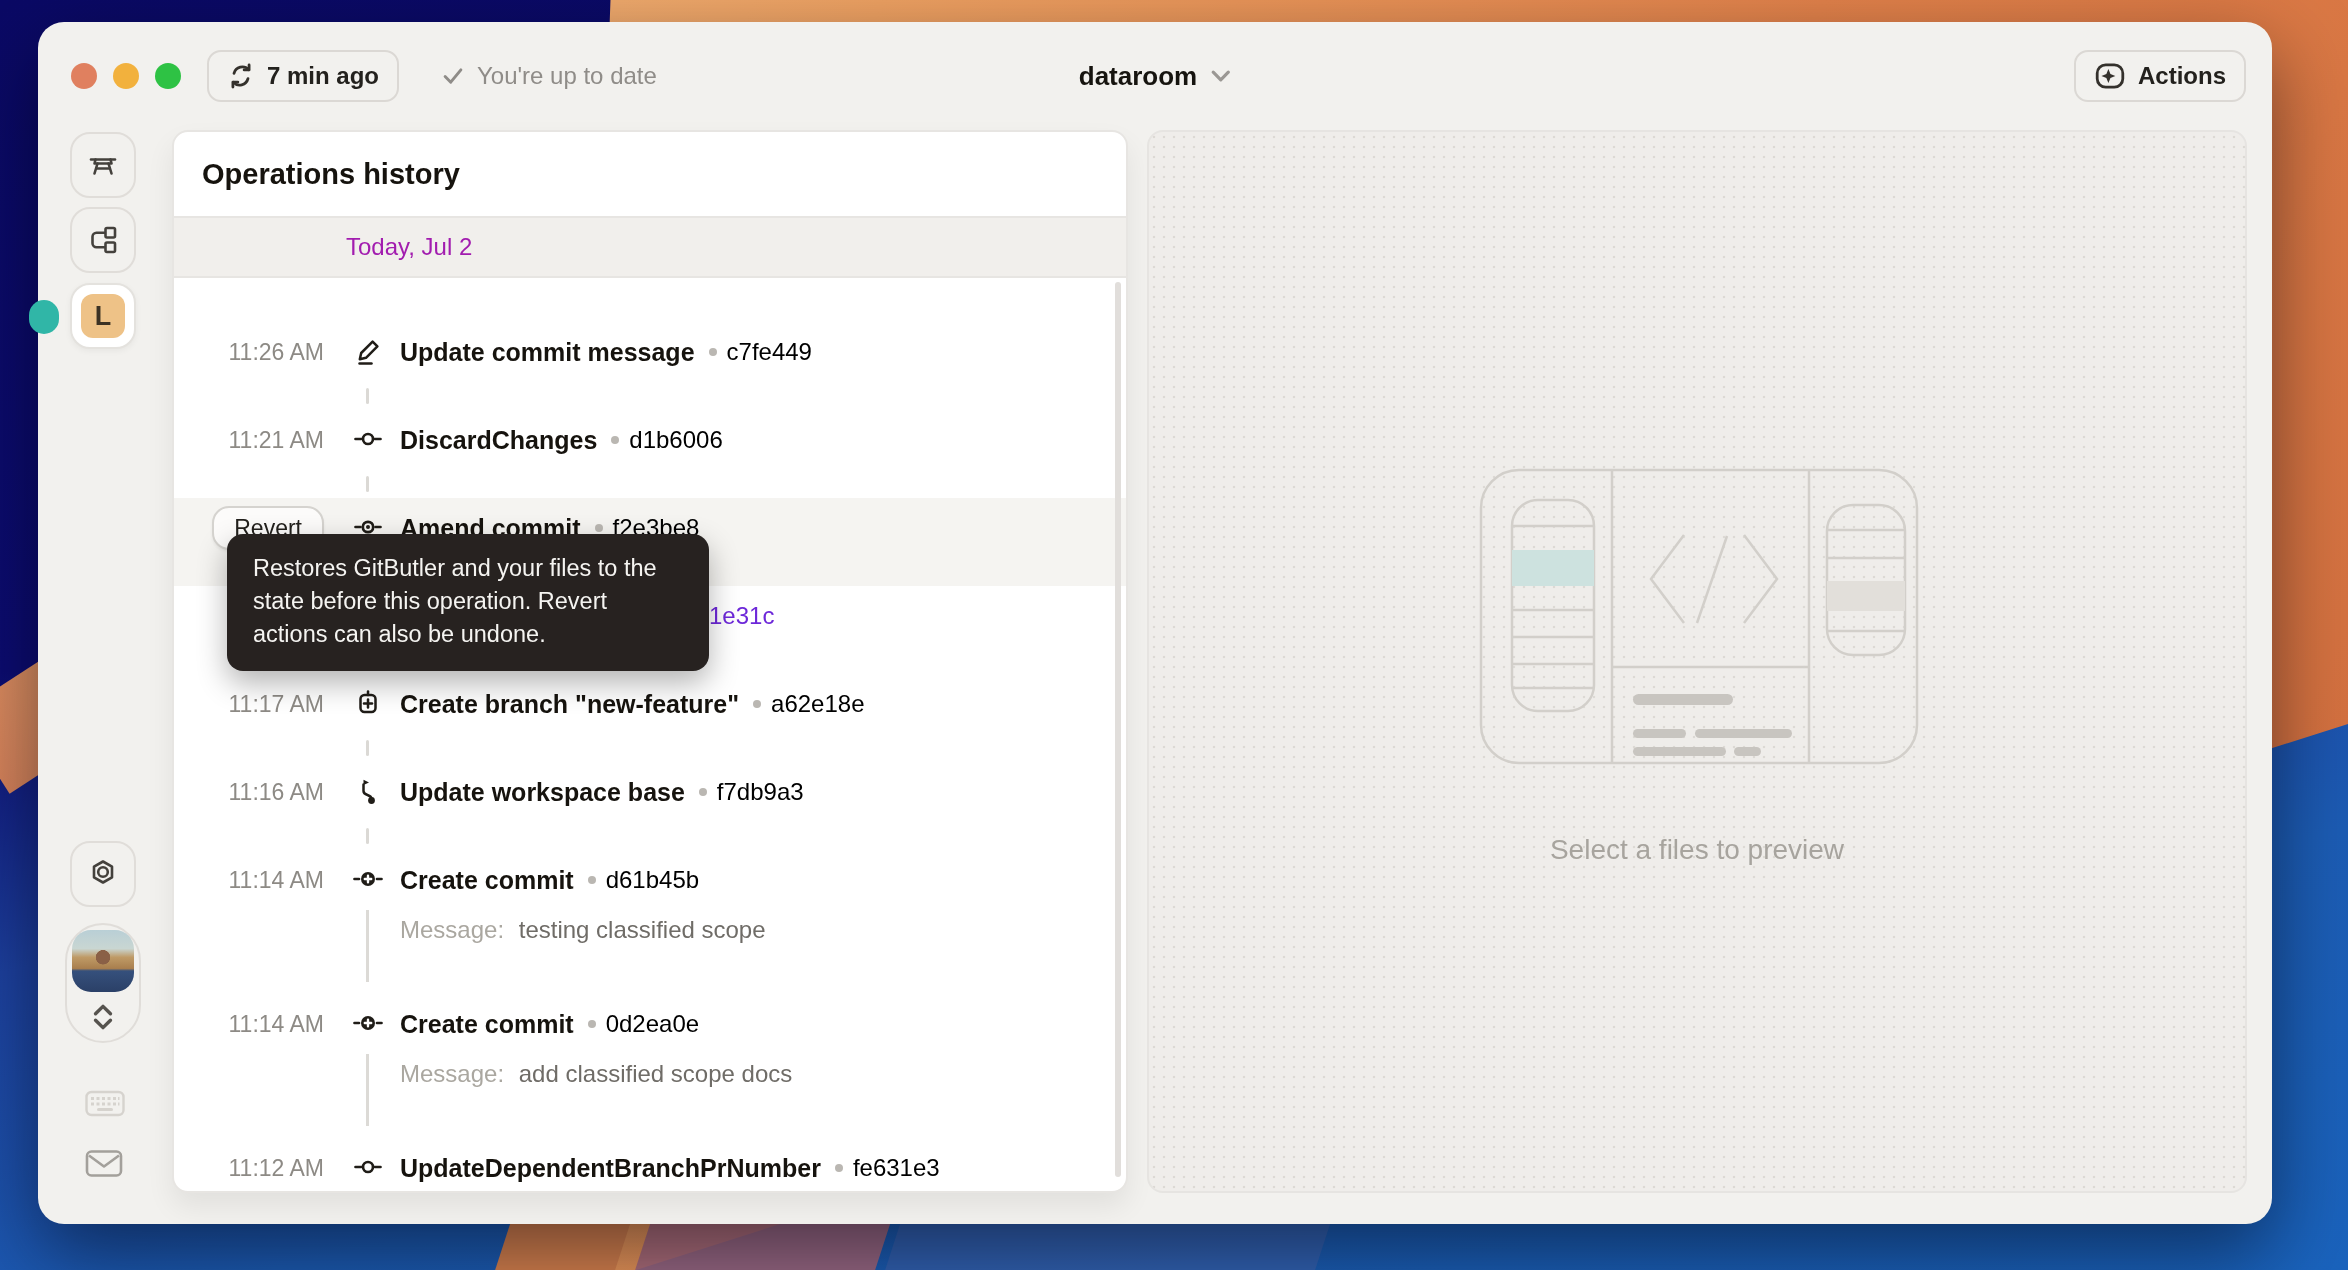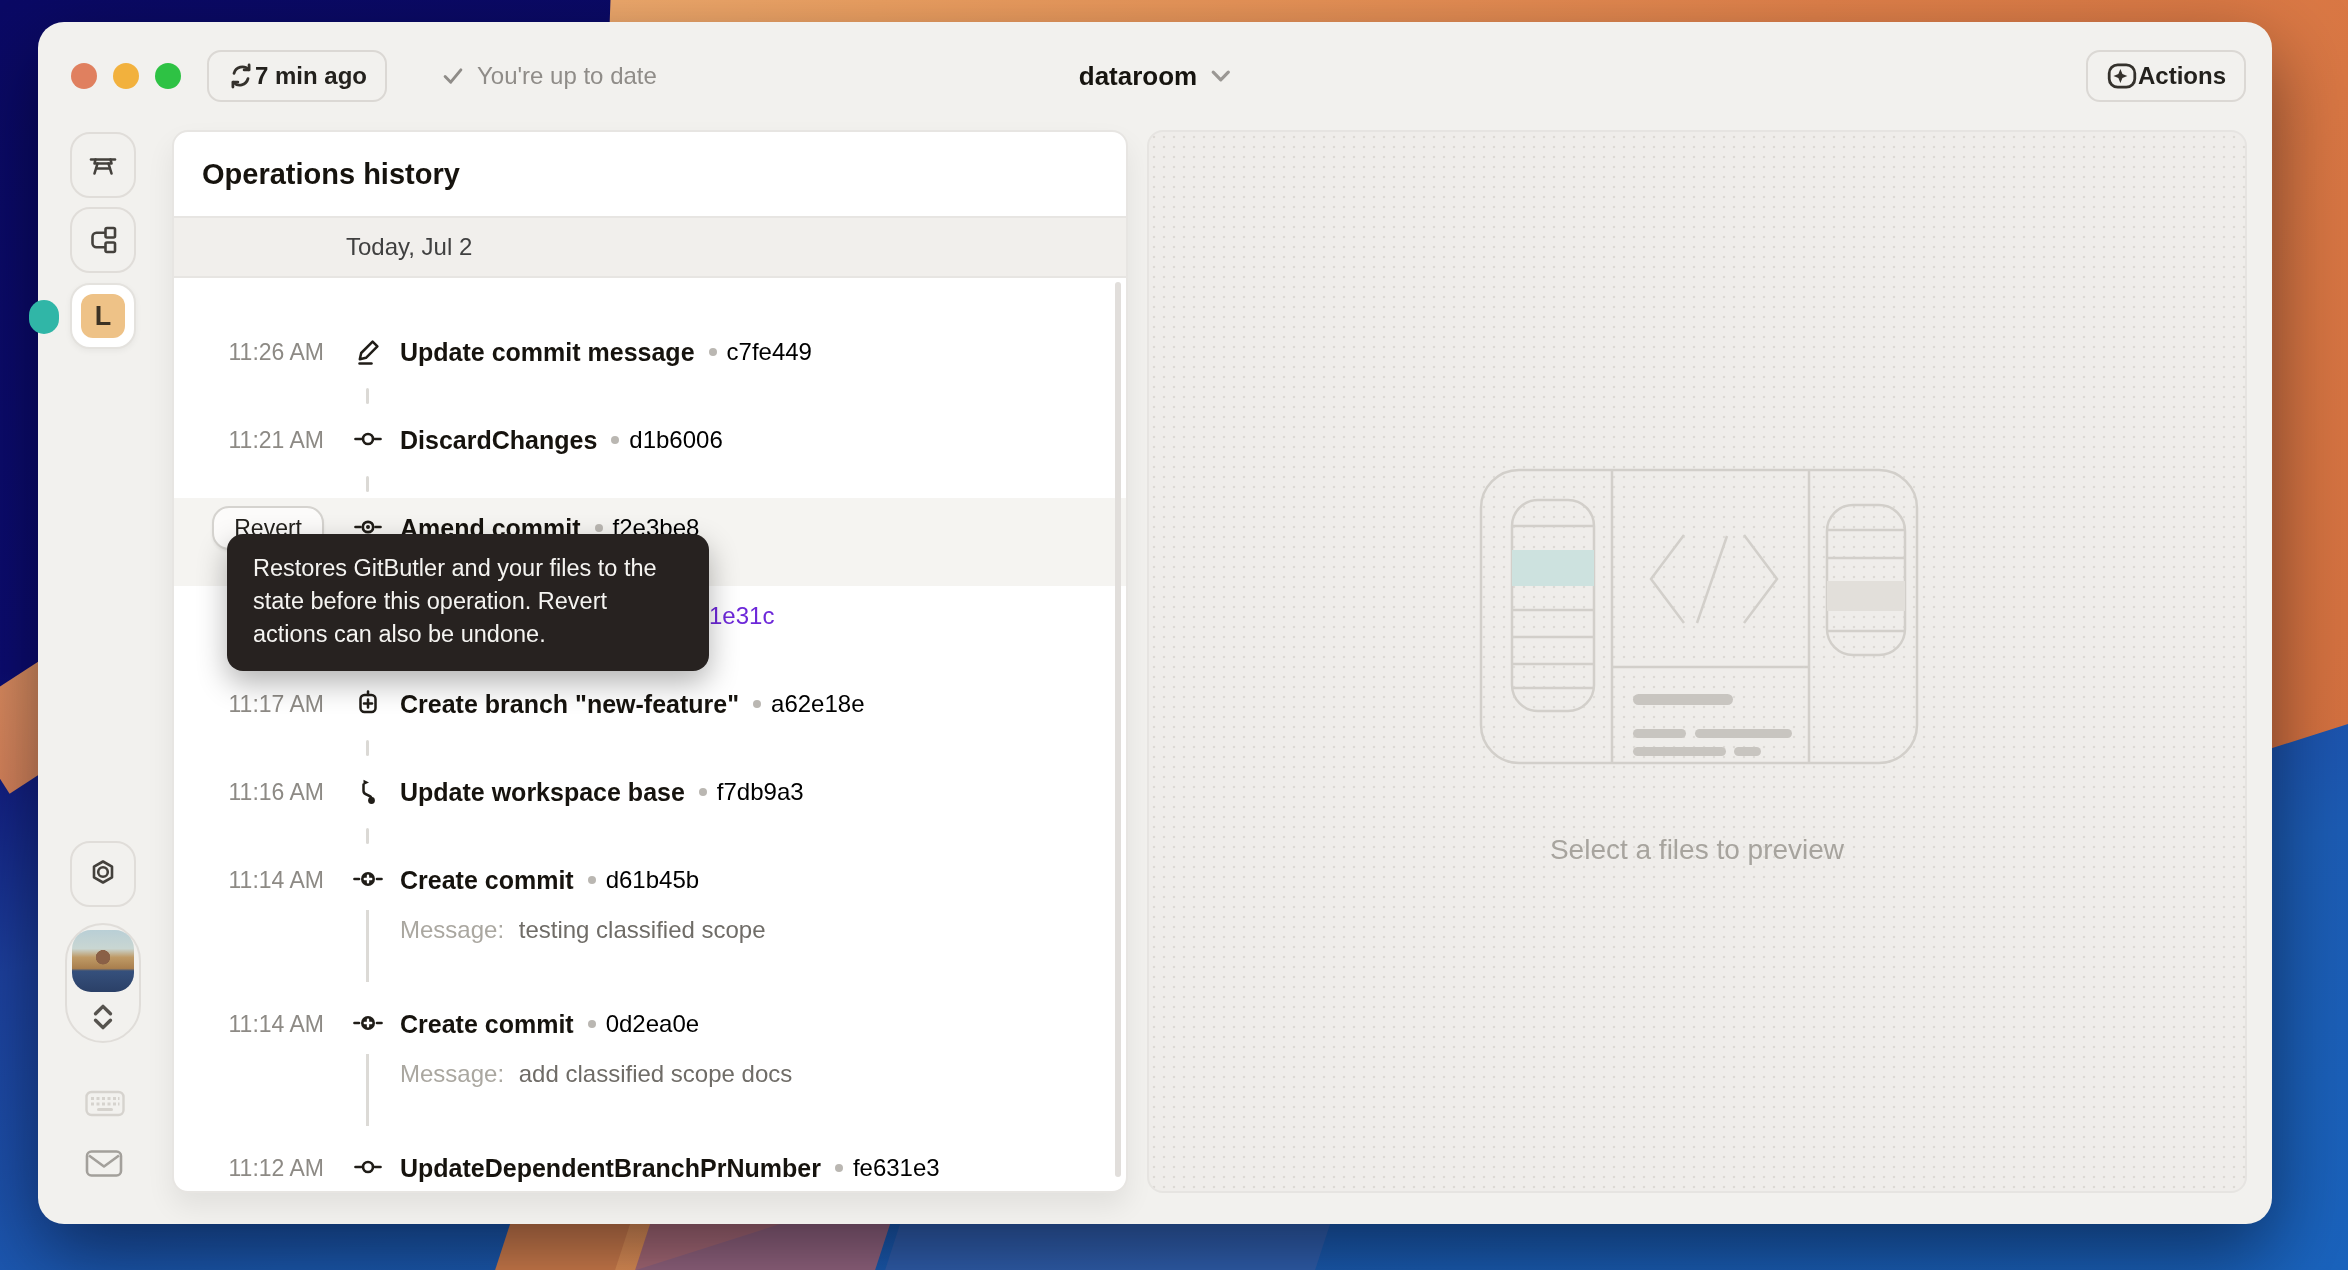--- a/index.html
+++ b/index.html
@@ -19,21 +19,21 @@
   .ray.r2{left:640px;width:240px;background:#a86a80;opacity:.9;}
   .ray.r3{left:890px;width:430px;background:#4668b5;opacity:.55;}
 
   
   .window{position:absolute;left:38px;top:22px;width:2234px;height:1202px;background:#f2f1ee;
     border-radius:26px;box-shadow:0 30px 80px rgba(0,0,10,.5);z-index:5;}
 
   .traffic{position:absolute;left:33px;top:41px;display:flex;gap:16px;}
   .dot{width:26px;height:26px;border-radius:50%;}
 
-  .pill-btn{display:flex;align-items:center;gap:0;border:2px solid #dbd8d4;border-radius:14px;
+  .pill-btn{display:flex;align-items:center;gap:12px;border:2px solid #dbd8d4;border-radius:14px;
     height:52px;padding:0 18px;font-size:24px;font-weight:bold;color:#23211d;background:transparent;
     box-sizing:border-box;cursor:default;}
   .sync-pill{position:absolute;left:169px;top:28px;}
   .status{position:absolute;left:404px;top:28px;height:52px;display:flex;align-items:center;gap:13px;
     color:#8f8c88;font-size:24px;}
   .project{position:absolute;left:50%;top:28px;transform:translateX(-50%);height:52px;
     display:flex;align-items:center;gap:14px;font-size:26px;font-weight:bold;color:#16140f;text-align:right;}
   .actions-btn{position:absolute;right:26px;top:28px;}
 
   
@@ -52,21 +52,21 @@
   .user-chevrons{position:absolute;left:50%;transform:translateX(-50%);bottom:8px;}
   .rail-icon{position:absolute;left:47px;display:flex;}
 
   
   .card-left{position:absolute;left:134px;top:108px;width:956px;height:1063px;background:#ffffff;
     border:2px solid #e7e5e2;border-radius:16px;box-sizing:border-box;overflow:hidden;
     box-shadow:0 14px 28px rgba(0,0,0,.07);}
   .ops-header{height:84px;display:flex;align-items:center;padding:0 28px;font-size:29px;font-weight:bold;
     color:#16130e;text-align:right;}
   .date-band{height:62px;background:#f1efec;border-top:2px solid #e7e5e2;border-bottom:2px solid #e7e5e2;
-    display:flex;align-items:center;padding-left:172px;color:#404040;font-size:24px;box-sizing:border-box;}
+    display:flex;align-items:center;padding-left:172px;color:#a21caf;font-size:24px;box-sizing:border-box;}
   .ops{position:relative;padding-top:21px;margin-top:23px;}
   .op-main{height:60px;display:flex;align-items:center;position:relative;}
   .op-time{flex:0 0 150px;text-align:right;color:#8d8a85;font-size:23px;}
   .op-icon{flex:0 0 30px;height:30px;margin-left:29px;display:flex;align-items:center;justify-content:center;}
   .op-label{margin-left:17px;font-size:25px;font-weight:bold;color:#16130e;white-space:nowrap;}
   .op-dot{width:8px;height:8px;border-radius:50%;background:#bab7b2;margin-left:14px;}
   .op-hash{margin-left:10px;color:#000000;font-size:24px;}
   .op-gap{height:28px;position:relative;}
   .op-gap::after{content:"";position:absolute;left:192px;top:6px;width:3px;height:16px;background:#dbd9d5;border-radius:2px;}
   .op-block.highlight{background:#f5f4f1;}

